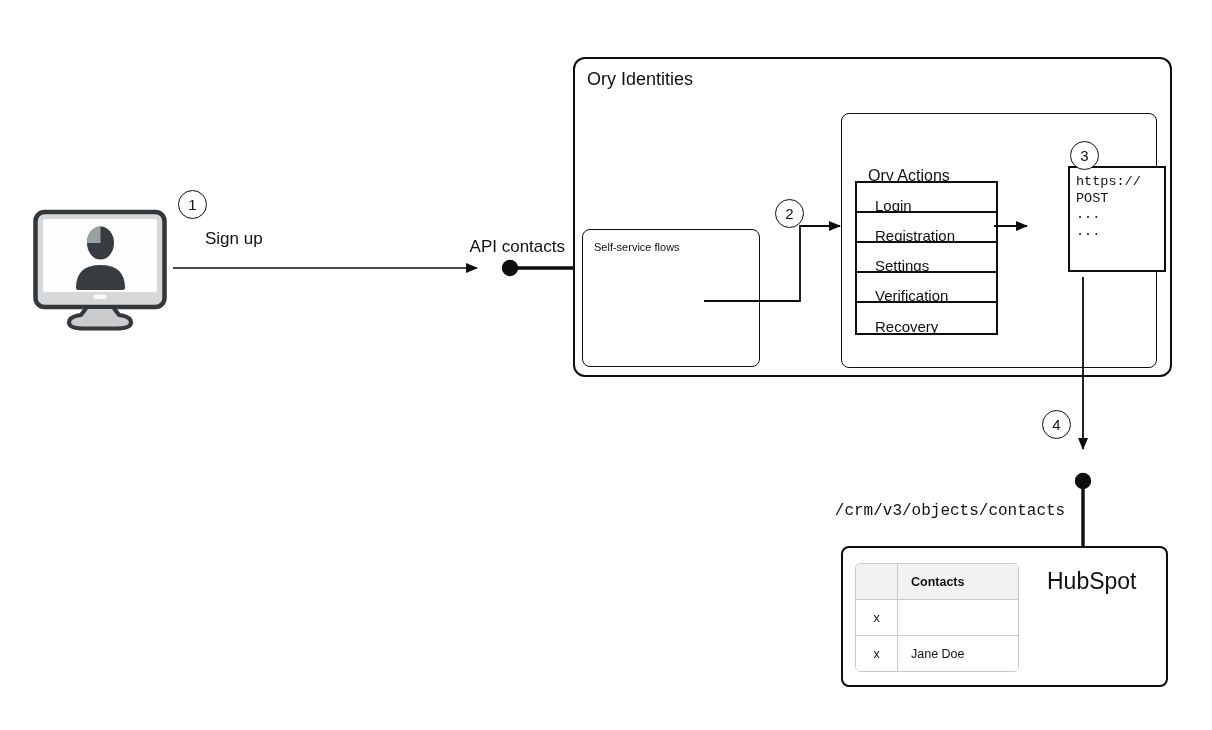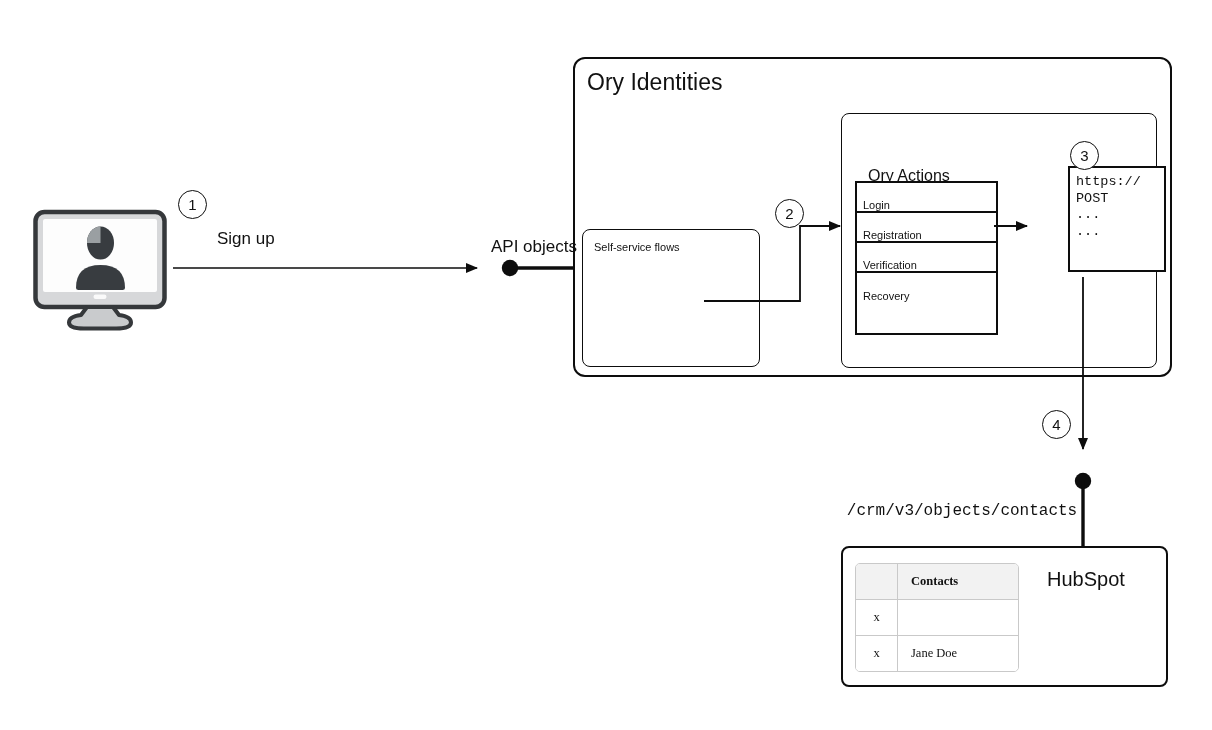--- a/index.html
+++ b/index.html
@@ -4,49 +4,49 @@
 <style>
   html,body{margin:0;padding:0;background:#fff;}
   .canvas{
     position:relative;width:1212px;height:730px;background:#ffffff;
     font-family:"Liberation Sans",sans-serif;color:#111;overflow:hidden;
   }
   .box{position:absolute;box-sizing:border-box;border:2px solid #0d0d0d;background:transparent;}
   .r12{border-radius:12px;}
   .r8{border-radius:8px;}
   .box-title{position:absolute;white-space:nowrap;}
-  .label{position:absolute;white-space:nowrap;font-size:17px;margin-left:12px;}
+  .label{position:absolute;white-space:nowrap;font-size:17px;}
   .mono{font-family:"Liberation Mono","DejaVu Sans Mono",monospace;}
   .step{
     position:absolute;width:27px;height:27px;border:1.6px solid #0d0d0d;border-radius:50%;
     background:#fff;display:flex;align-items:center;justify-content:center;
     font-size:15px;z-index:6;
   }
   .flow-list{
     position:absolute;left:855px;top:181px;width:139px;height:150px;
     border:2px solid #0d0d0d;display:grid;grid-template-rows:repeat(5,1fr);
     background:#fff;z-index:3;
   }
   .flow-row{
     border-bottom:2px solid #0d0d0d;display:flex;align-items:center;
-    padding-left:6px;font-size:11px;overflow:hidden;margin-top:16px;
+    padding-left:18px;font-size:15px;overflow:hidden;margin-top:16px;
   }
   .flow-row:last-child{border-bottom:none;}
   .code-box{
     position:absolute;left:1040px;top:166px;width:88px;height:96px;
     border:2.2px solid #0d0d0d;background:#fff;padding:6px 0 0 6px;
     font-size:13.5px;line-height:16.5px;z-index:3;margin-left:28px;
   }
   .code-line{white-space:pre;}
   .contacts-table{
     position:absolute;left:855px;top:563px;width:162px;
     border:1px solid #c9c9c9;border-radius:5px;overflow:hidden;
     font-size:12.5px;background:#fff;z-index:3;
   }
-  .t-row{display:flex;height:35px;border-bottom:1px solid #c9c9c9;background:#fff;font-family:Liberation Serif, serif;}
+  .t-row{display:flex;height:35px;border-bottom:1px solid #c9c9c9;background:#fff;}
   .t-row:last-child{border-bottom:none;}
   .t-row.header{background:#f2f2f2;font-weight:bold;}
   .t-c1{width:41px;border-right:1px solid #c9c9c9;display:flex;align-items:center;justify-content:center;flex:none;}
   .t-c2{flex:1;display:flex;align-items:center;padding-left:13px;}
   svg.overlay{position:absolute;left:0;top:0;z-index:5;pointer-events:none;}
   .icon-wrap{position:absolute;left:30px;top:204px;width:140px;height:132px;z-index:2;}
 </style>
 </head>
 <body>
 
@@ -71,48 +71,49 @@
       <span>2</span>
     </div>
   <div class="step" style="left:1070px;top:141px;">
       <span>3</span>
     </div>
   <div class="step" style="left:1042px;top:410px;">
       <span>4</span>
     </div>
 
   <div class="label" style="left:205px;top:229px;">Sign up</div>
-  <div class="label" style="left:455px;top:237px;width:110px;text-align:right;">API objects</div>
+  <div class="label" style="left:455px;top:237px;width:110px;text-align:right;">API contacts</div>
   <div class="label mono" style="left:830px;top:502px;width:240px;text-align:center;font-size:16px;">/crm/v3/objects/contacts</div>
 
   <div class="box r12" style="left:573px;top:57px;width:599px;height:320px;"></div>
-  <div class="box-title" style="left:587px;top:69px;font-size:23px;z-index:3;">Ory Identities</div>
+  <div class="box-title" style="left:587px;top:69px;font-size:18px;z-index:3;">Ory Identities</div>
 
   <div class="box r8" style="left:582px;top:229px;width:178px;height:138px;border-width:1.8px;"></div>
   <div class="box-title" style="left:594px;top:241px;font-size:11px;z-index:3;">Self-service flows</div>
 
   <div class="box r8" style="left:841px;top:113px;width:316px;height:255px;border-width:1.8px;"></div>
   <div class="box-title" style="left:868px;top:123px;font-size:16px;z-index:3;margin-top:44px;">Ory Actions</div>
 
   <div class="flow-list">
     <div class="flow-row">Login</div>
     <div class="flow-row">Registration</div>
+    <div class="flow-row">Settings</div>
     <div class="flow-row">Verification</div>
     <div class="flow-row">Recovery</div>
   </div>
 
   <div class="code-box mono">
     <div class="code-line">https://</div>
     <div class="code-line">POST</div>
     <div class="code-line">...</div>
     <div class="code-line">...</div>
   </div>
 
   <div class="box r8" style="left:841px;top:546px;width:327px;height:141px;"></div>
-  <div class="box-title" style="left:1047px;top:568px;font-size:20px;z-index:3;">HubSpot</div>
+  <div class="box-title" style="left:1047px;top:568px;font-size:23px;z-index:3;">HubSpot</div>
 
   <div class="contacts-table">
     <div class="t-row header">
       <div class="t-c1"></div>
       <div class="t-c2">Contacts</div>
     </div>
     <div class="t-row">
       <div class="t-c1">x</div>
     </div>
     <div class="t-row">

